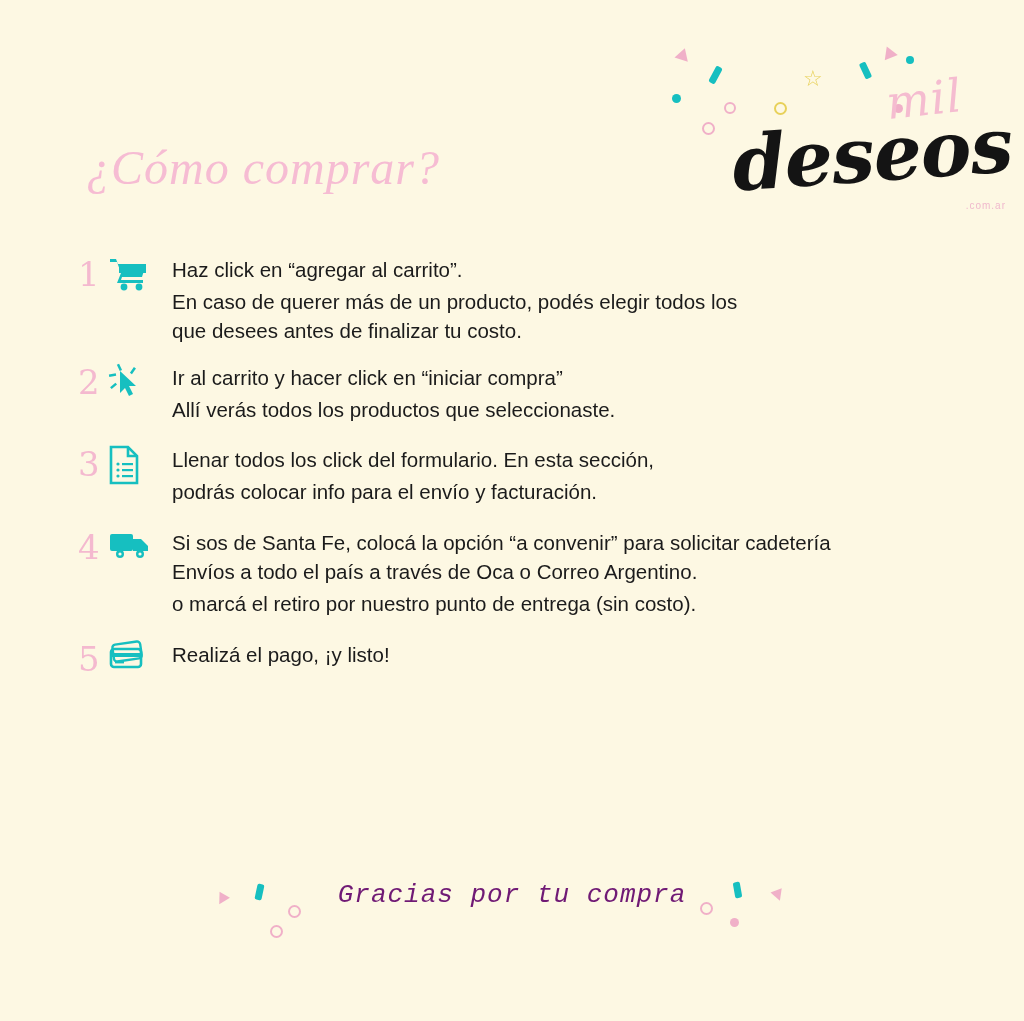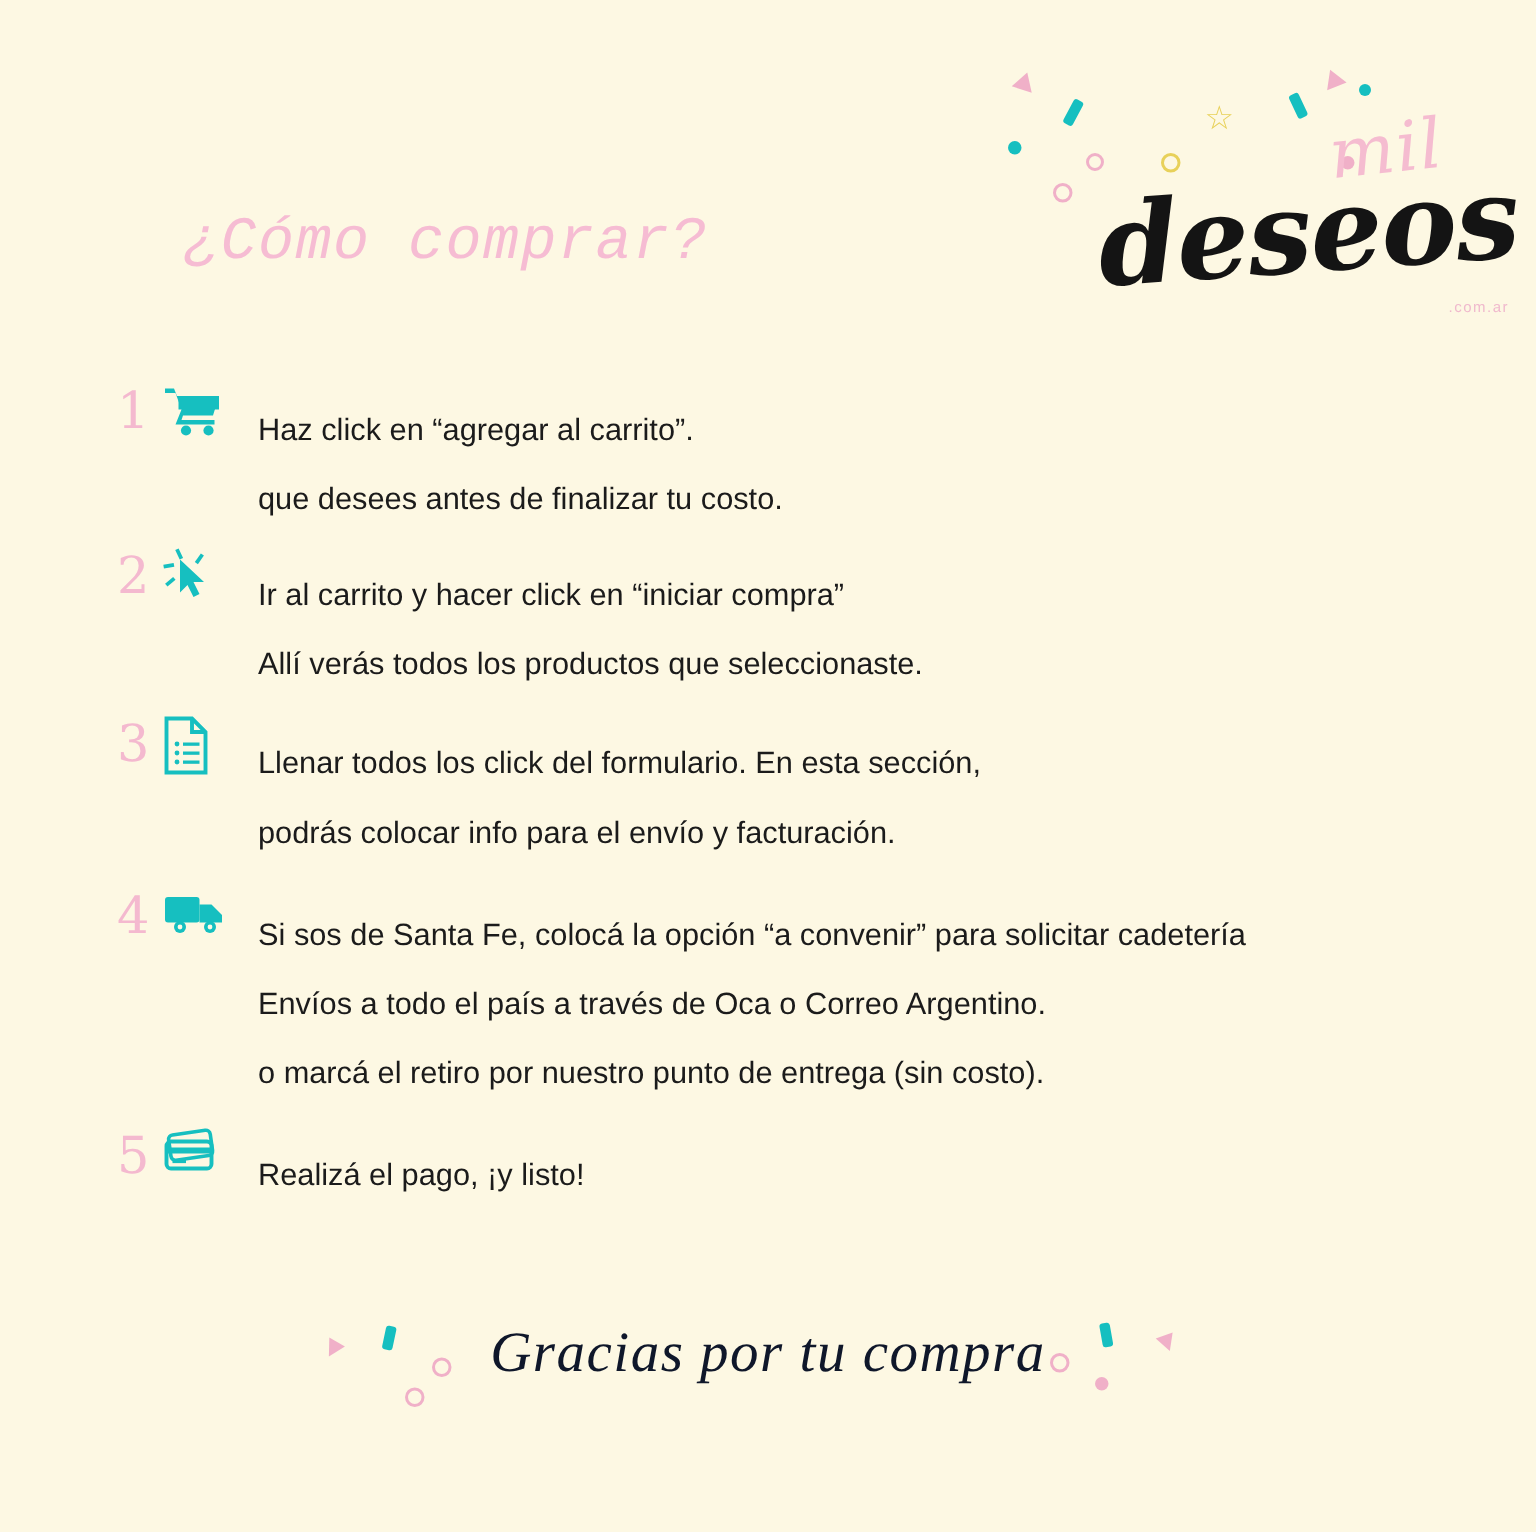--- a/index.html
+++ b/index.html
@@ -60,26 +60,25 @@
     position: absolute;
   }
   .c-dot { border-radius: 50%; }
   .c-ring { border-radius: 50%; background: transparent; }
 
   
   .title {
     position: absolute;
     left: 86px;
     top: 140px;
-    font-family: Liberation Mono, monospace;
-    font-style: italic;
-    font-size: 40px;
+    font-family: Liberation Serif, serif;
+    font-style: italic;
+    font-size: 48px;
     color: #f6bcd3;
     letter-spacing: 1px;
-    margin-left: 36px;
   }
 
   
   .steps {
     position: absolute;
     left: 78px;
     top: 255px;
     width: 880px;
   }
   .step {
@@ -108,21 +107,20 @@
   .step-text {
     flex: 1 1 auto;
     padding-left: 14px;
     color: #1b1b1b;
     font-size: 20.5px;
     line-height: 1.42;
   }
   .step-text .line {
     display: block;
     white-space: nowrap;
-    margin-top: 17px;
   }
   .step-text .line.first {
     margin-bottom: 3px;
   }
 
   
   .step.s1 { margin-bottom: 18px; }
   .step.s2 { margin-bottom: 20px; }
   .step.s3 { margin-bottom: 22px; }
   .step.s4 { margin-bottom: 22px; }
@@ -130,24 +128,24 @@
 
   
   .footer {
     position: absolute;
     left: 0;
     right: 0;
     top: 880px;
     text-align: center;
   }
   .footer-text {
-    font-family: Liberation Serif, serif;
-    font-style: italic;
-    font-size: 38px;
-    color: #0f172a;
+    font-family: Liberation Mono, monospace;
+    font-style: italic;
+    font-size: 26px;
+    color: #701a75;
     letter-spacing: 1px;
     display: inline-block;
   }
 </style>
 </head>
 <body>
 
 <div class="logo-block">
 
   <span class="confetti" style="left:10px; top:8px; width:0; height:0; border-left:7px solid transparent; border-right:7px solid transparent; border-bottom:12px solid #f0b0c8; transform:rotate(18deg);"></span>
@@ -176,20 +174,21 @@
     <div class="step-icon">
       <svg width="42" height="36" viewBox="0 0 42 36" aria-hidden="true">
         <path d="M2 4 h6 l2 5 h28 l-4 13 h-20 l-1 3 h22 v3 h-26 l4 -10 l-4 -11 h-7 z" fill="#16bfc0"></path>
         <rect x="11" y="9" width="27" height="9" fill="#16bfc0"></rect>
         <circle cx="16" cy="32" r="3.4" fill="#16bfc0"></circle>
         <circle cx="31" cy="32" r="3.4" fill="#16bfc0"></circle>
       </svg>
     </div>
     <div class="step-text">
       <span class="line first">Haz click en “agregar al carrito”.</span>
+      <span class="line">En caso de querer más de un producto, podés elegir todos los</span>
       <span class="line">que desees antes de finalizar tu costo.</span>
     </div>
   </div>
 
   <div class="step s2">
     <div class="step-num">2</div>
     <div class="step-icon">
       <svg width="38" height="38" viewBox="0 0 38 38" aria-hidden="true">
         <path d="M12 8 L12 30 L17 25 L21 33 L25 31 L21 23 L28 23 Z" fill="#16bfc0"></path>
         <rect x="10" y="1" width="2.5" height="7" fill="#16bfc0" transform="rotate(-25 11 4)"></rect>

